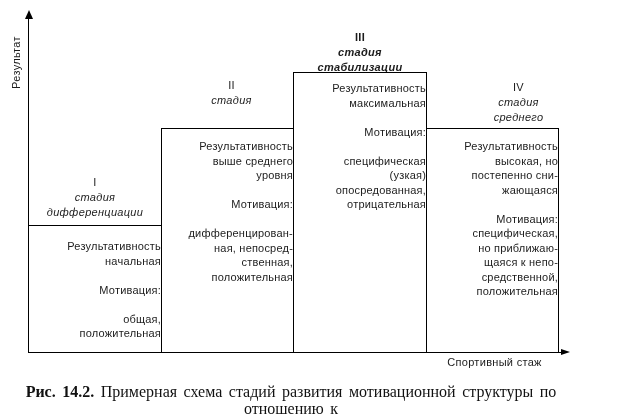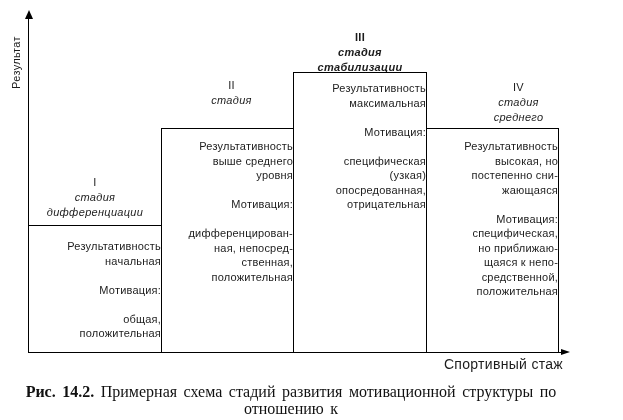--- a/index.html
+++ b/index.html
@@ -25,21 +25,21 @@
     border-top: 3.5px solid transparent; border-bottom: 3.5px solid transparent;
     border-left: 9px solid #000;
   }
   .y-axis-label {
     position: absolute; left: -13px; top: 56px; width: 58px;
     font-size: 11px; line-height: 13px; text-align: center;
     letter-spacing: 0.3px; transform: rotate(-90deg); white-space: nowrap;
   }
   .x-axis-label {
     position: absolute; left: 426px; top: 356px; width: 137px;
-    font-size: 14px; text-align: right; letter-spacing: 0.3px; white-space: nowrap;
+    font-size: 11px; text-align: center; letter-spacing: 0.3px; white-space: nowrap;
   }
   .stage-header {
     position: absolute; font-size: 11px; line-height: 15px;
     text-align: center; letter-spacing: 0.3px;
   }
   .stage-header .word, .stage-header .name { font-style: italic; }
   .stage-box {
     position: absolute; box-sizing: border-box;
     border: 1px solid #000; background: #ffffff;
   }

